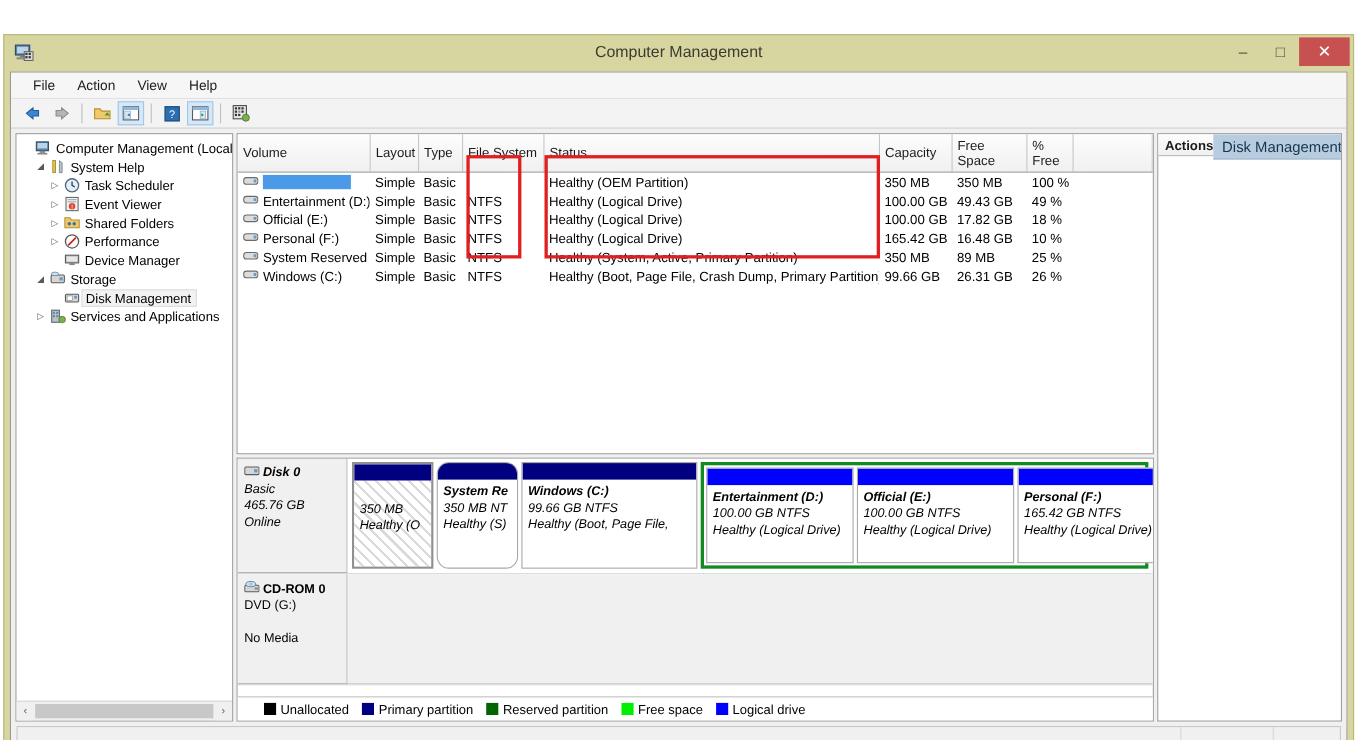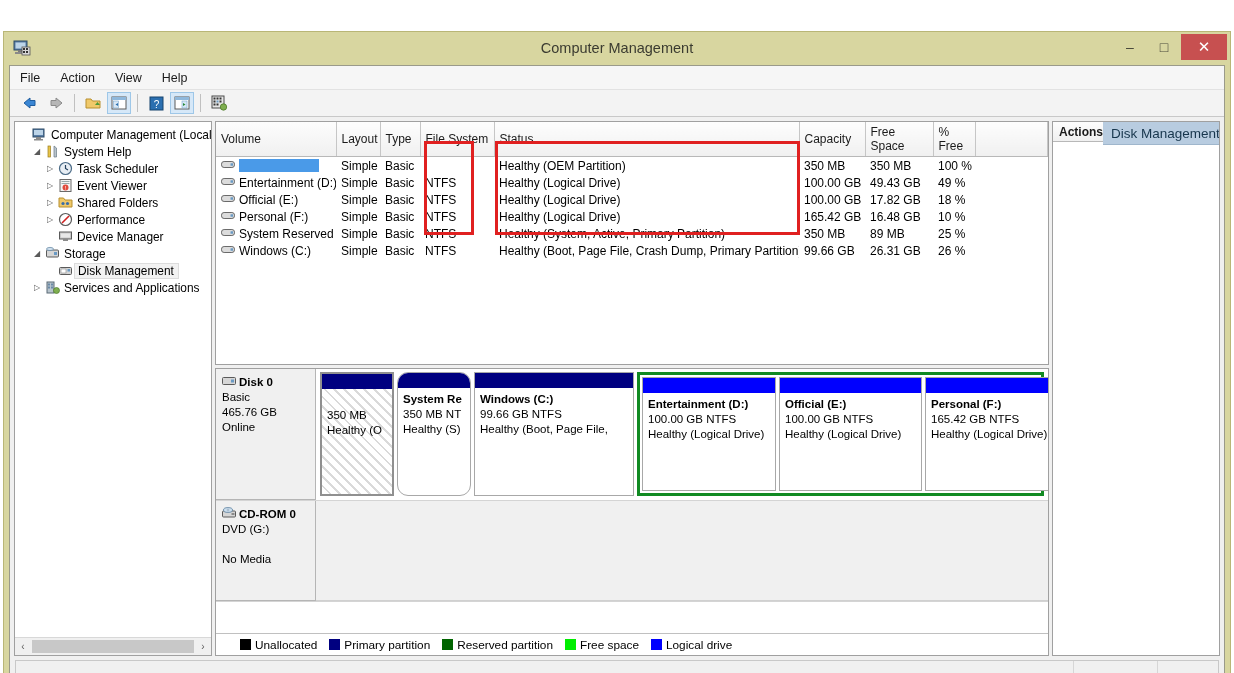--- a/index.html
+++ b/index.html
@@ -60,21 +60,21 @@
     margin: 0 5px 5px 5px;
     background: #f0f0f0;
     border: 1px solid #9a9a8a;
     display: flex; flex-direction: column;
     overflow: hidden;
   }
   .menubar {
     height: 24px; flex: 0 0 auto;
     background: #f6f6f6;
     display: flex; align-items: center;
-    padding-left: 0;
+    padding-left: 10px;
     border-bottom: 1px solid #e2e2e2;
   }
   .menu-item {
     font-size: 12.5px; color: #1b1b1b;
     padding: 3px 10px;
     cursor: default;
   }
 
   .toolbar {
     height: 27px; flex: 0 0 auto;
@@ -147,21 +147,21 @@
   }
 
   
   .center-pane {
     flex: 1 1 auto;
     margin: 4px 0 4px 3px;
     display: flex; flex-direction: column;
     min-width: 0;
   }
   .volume-list {
-    height: 244px; flex: 0 0 auto;
+    height: 292px; flex: 0 0 auto;
     background: #ffffff;
     border: 1px solid #a0a0a0;
     overflow: hidden;
     position: relative;
   }
   table.vtable { width: 100%; border-collapse: collapse; table-layout: fixed; }
   table.vtable th {
     background: linear-gradient(to bottom, #fdfdfd 0%, #f0f0f0 100%);
     border-right: 1px solid #c6c6c6;
     border-bottom: 1px solid #b8b8b8;
@@ -202,21 +202,21 @@
     border: 1px solid #a0a0a0;
     display: flex; flex-direction: column;
     min-height: 0;
     overflow: hidden;
   }
   .disk-rows { flex: 1 1 auto; overflow: hidden; }
   .disk-row {
     display: flex;
     border-bottom: 1px solid #d4d4d4;
   }
-  .disk-row.d0 { height: 132px; }
+  .disk-row.d0 { height: 105px; font-style: italic; }
   .disk-row.d1 { height: 101px; }
   .disk-info {
     width: 100px; flex: 0 0 100px;
     background: #f0f0f0;
     border-right: 1px solid #b5b5b5;
     border-bottom: 1px solid #b5b5b5;
     padding: 6px 6px 0 6px;
     font-size: 11.5px; color: #000;
     line-height: 15px;
     cursor: default;

